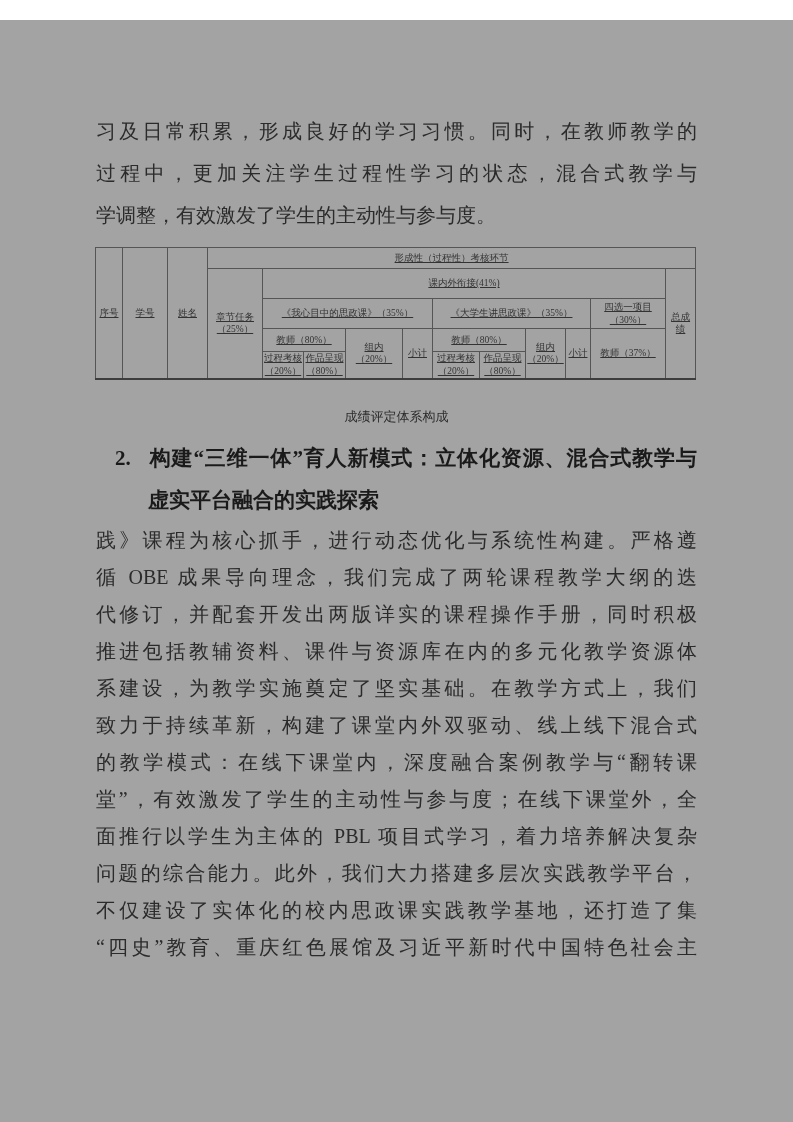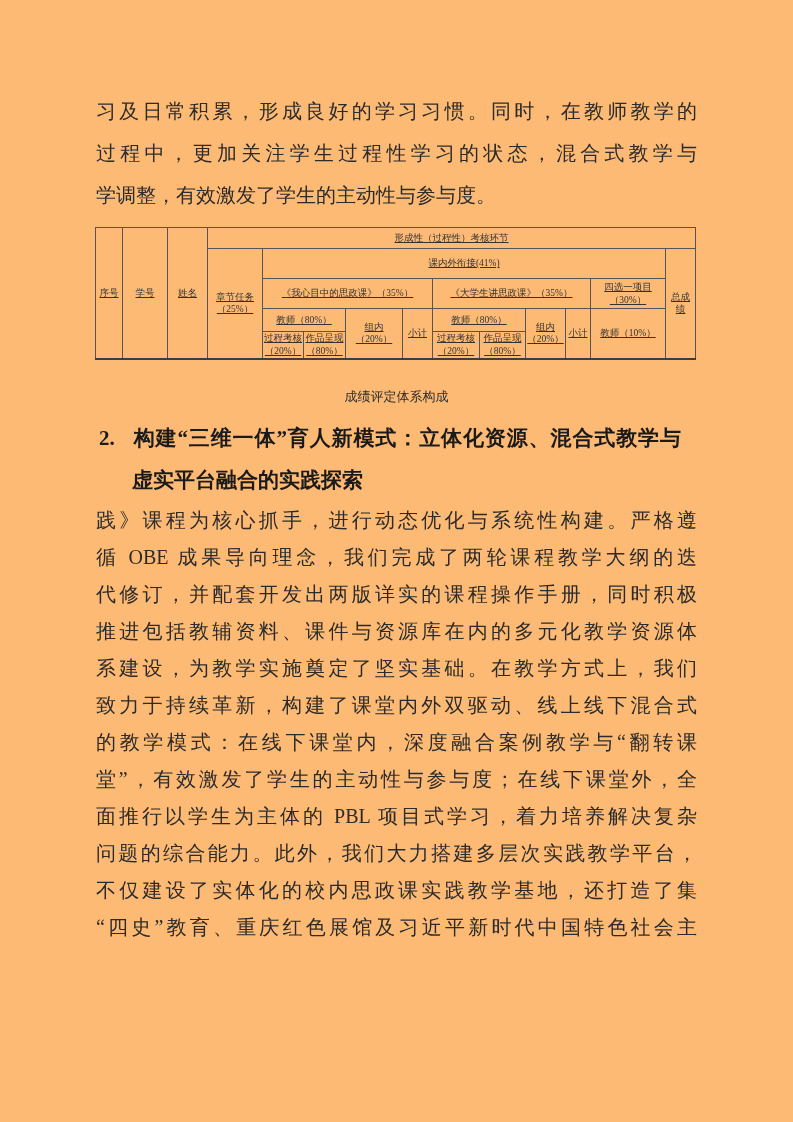--- a/index.html
+++ b/index.html
@@ -5,21 +5,21 @@
   * { margin: 0; padding: 0; box-sizing: border-box; }
   html, body { background: #ffffff; }
   body {
     position: relative;
     width: 793px;
     height: 1122px;
     font-family: "Liberation Serif", "DejaVu Serif", serif;
     color: #262626;
     overflow: hidden;
   }
-  .page { position: absolute; inset: 0; background: #fdba74; }
+  .page { position: absolute; inset: 0; background: #a3a3a3; margin-top: 20px; }
 
   
   .intro {
     position: absolute; left: 96px; top: 90px; width: 601px;
     font-size: 20px; line-height: 42px; color: #2b2b2b;
   }
   .jline { text-align: justify; text-align-last: justify; }
   .lline { text-align: left; }
 
   
@@ -45,21 +45,21 @@
   tr.r5 { height: 27px; }
 
   
   .caption {
     position: absolute; left: 96px; top: 388px; width: 601px;
     text-align: center; font-size: 13px; color: #2b2b2b;
   }
 
   
   .heading {
-    position: absolute; left: 80px; top: 417px; width: 601px;
+    position: absolute; left: 96px; top: 417px; width: 601px;
     font-size: 21px; font-weight: bold; line-height: 42px; color: #1a1a1a;
   }
   .heading .h1 { padding-left: 19px; text-align: justify; text-align-last: justify; }
   .heading .h1 .num { margin-right: 18px; }
   .heading .h2 { padding-left: 52px; text-align: left; }
 
   
   .bodypar {
     position: absolute; left: 96px; top: 502px; width: 601px;
     font-size: 20px; line-height: 37px; color: #2b2b2b;
@@ -115,21 +115,21 @@
       </tr>
       <tr class="r4">
         <th colspan="2">教师（80%）</th>
         <th rowspan="2">组内
 （20%）</th>
         <th rowspan="2">小计</th>
         <th colspan="2">教师（80%）</th>
         <th rowspan="2">组内
 （20%）</th>
         <th rowspan="2">小计</th>
-        <th rowspan="2">教师（10%）</th>
+        <th rowspan="2">教师（37%）</th>
       </tr>
       <tr class="r5">
         <th>过程考核
 （20%）</th>
         <th>作品呈现
 （80%）</th>
         <th>过程考核
 （20%）</th>
         <th>作品呈现
 （80%）</th>

